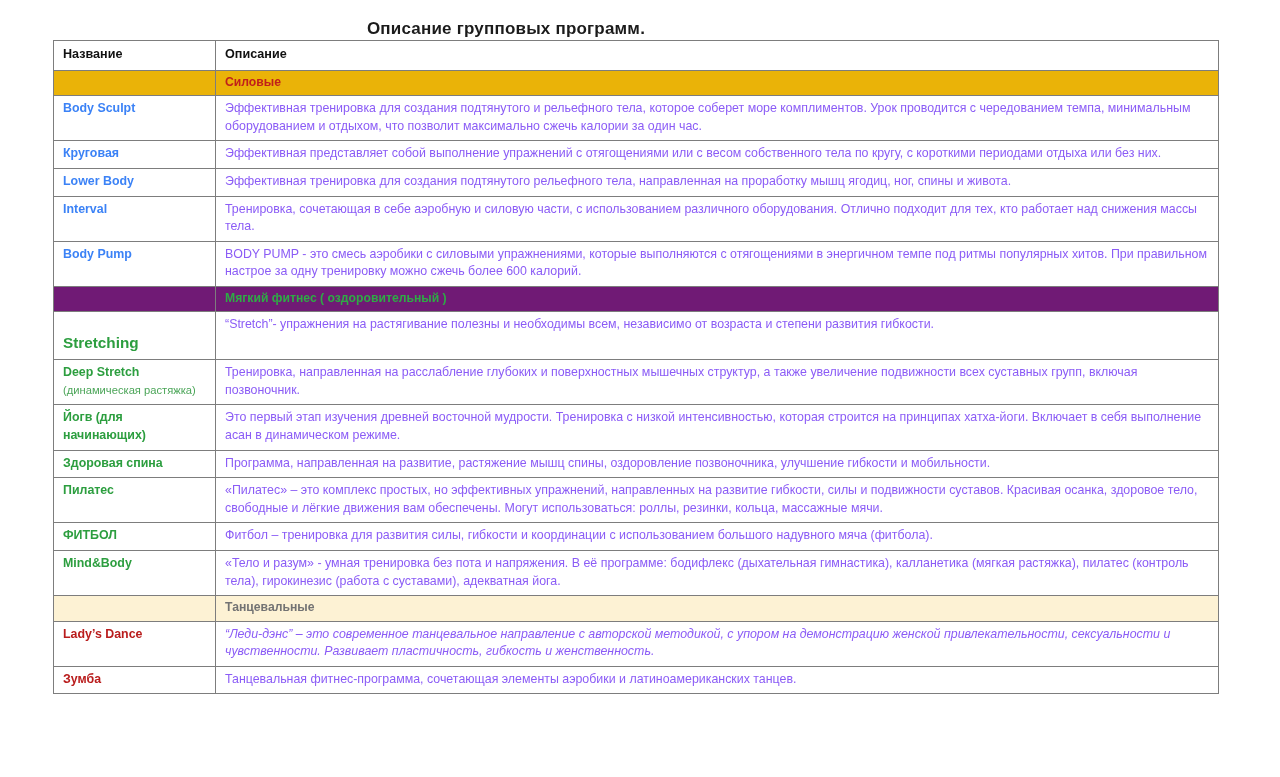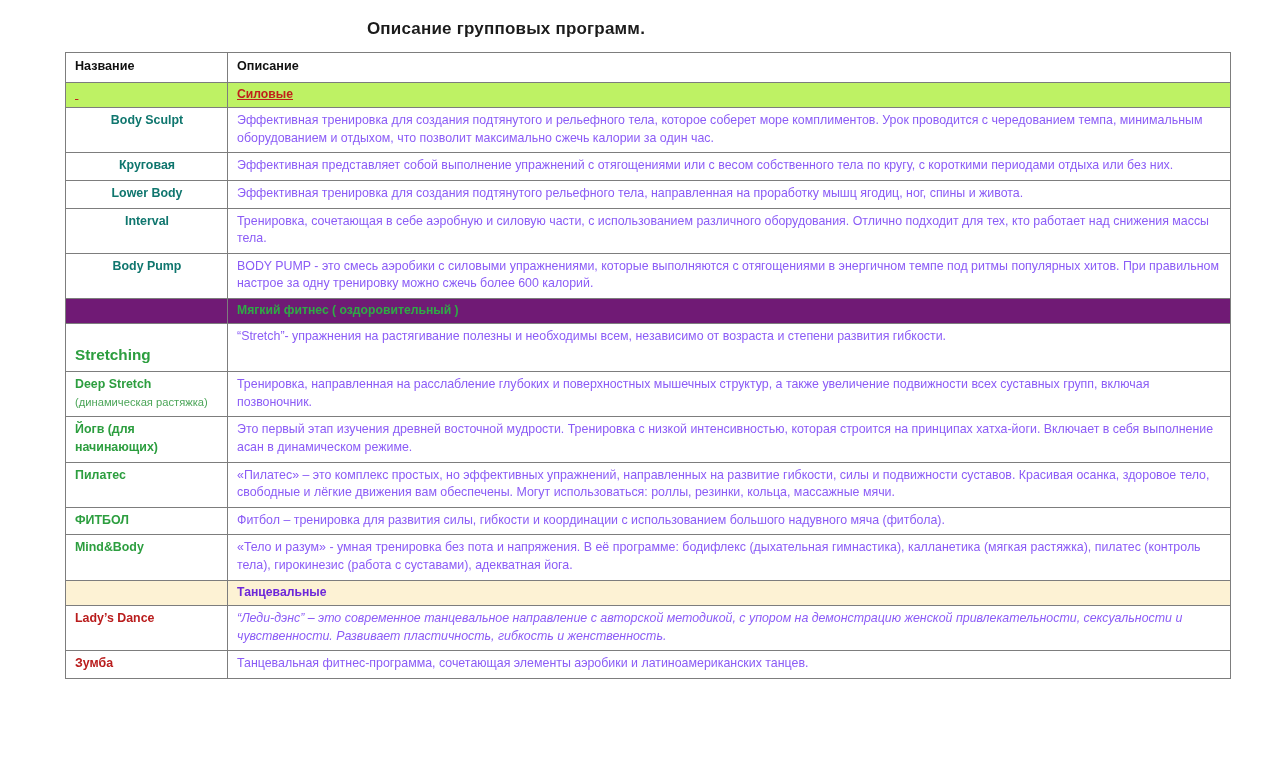--- a/index.html
+++ b/index.html
@@ -27,23 +27,22 @@
     font-weight: bold;
     color: #1b1b1b;
     letter-spacing: 0.2px;
     padding-top: 19px;
     padding-bottom: 0;
     margin: 0;
   }
   .table-wrap {
     position: absolute;
     left: 53px;
-    top: 52px;
+    top: 40px;
     width: 1165px;
-    margin-left: 12px;
   }
   table.prog {
     border-collapse: collapse;
     width: 1165px;
     table-layout: fixed;
     background: #ffffff;
   }
   table.prog col.c-name { width: 162px; }
   table.prog col.c-desc { width: 1003px; }
 
@@ -70,39 +69,39 @@
     background: #ffffff;
   }
 
   
   tr.band td {
     font-weight: bold;
     font-size: 12.2px;
     padding-top: 3px;
     padding-bottom: 4px;
   }
-  tr.band.strength td { background: #bef264; color: #c0201b; text-decoration: underline; }
+  tr.band.strength td { background: #eab308; color: #c0201b; }
   tr.band.soft td     { background: #701a75; color: #2eab45; }
-  tr.band.dance td    { background: #fdf2d4; color: #6d28d9; }
+  tr.band.dance td    { background: #fdf2d4; color: #737373; }
 
   
   td.name {
     font-weight: bold;
     font-size: 12.8px;
     padding-top: 5px;
     line-height: 1.38;
   }
   td.name .sub {
     display: block;
     font-weight: normal;
     font-size: 11.2px;
     line-height: 1.35;
     margin-top: 1px;
   }
-  tr.strength td.name { color: #0f766e; text-align: center; }
+  tr.strength td.name { color: #3b82f6; }
   tr.soft td.name     { color: #2c9e3f; }
   tr.soft td.name .sub{ color: #4ba558; }
   tr.dance td.name    { color: #b91c1c; }
 
   td.name.big { font-size: 15.3px; padding-top: 20px; }
 
   
   td.desc {
     color: #8b5cf6;
     font-size: 12.5px;
@@ -161,20 +160,24 @@
           </tr>
           <tr class="soft">
             <td class="name"><span>Deep Stretch</span><span class="sub">(динамическая растяжка)</span></td>
             <td class="desc">Тренировка, направленная на расслабление глубоких и поверхностных мышечных структур, а также увеличение подвижности всех суставных групп, включая позвоночник.</td>
           </tr>
           <tr class="soft">
             <td class="name"><span>Йогв  (для начинающих)</span></td>
             <td class="desc">Это первый этап изучения древней восточной мудрости. Тренировка с низкой интенсивностью, которая строится на принципах хатха-йоги. Включает в себя выполнение асан в динамическом режиме.</td>
           </tr>
           <tr class="soft">
+            <td class="name"><span>Здоровая спина</span></td>
+            <td class="desc">Программа, направленная на развитие, растяжение мышц спины, оздоровление позвоночника, улучшение гибкости и мобильности.</td>
+          </tr>
+          <tr class="soft">
             <td class="name"><span>Пилатес</span></td>
             <td class="desc">«Пилатес» – это комплекс простых, но эффективных упражнений, направленных на развитие гибкости, силы и подвижности суставов. Красивая осанка, здоровое тело, свободные и лёгкие движения вам обеспечены. Могут использоваться: роллы, резинки, кольца, массажные мячи.</td>
           </tr>
           <tr class="soft">
             <td class="name"><span>ФИТБОЛ</span></td>
             <td class="desc">Фитбол – тренировка для развития силы, гибкости и координации с использованием большого надувного мяча (фитбола).</td>
           </tr>
           <tr class="soft">
             <td class="name"><span>Mind&amp;Body</span></td>
             <td class="desc">«Тело и разум» - умная тренировка без пота и напряжения. В её программе: бодифлекс (дыхательная гимнастика), калланетика (мягкая растяжка), пилатес (контроль тела), гирокинезис (работа с суставами),  адекватная йога.</td>

